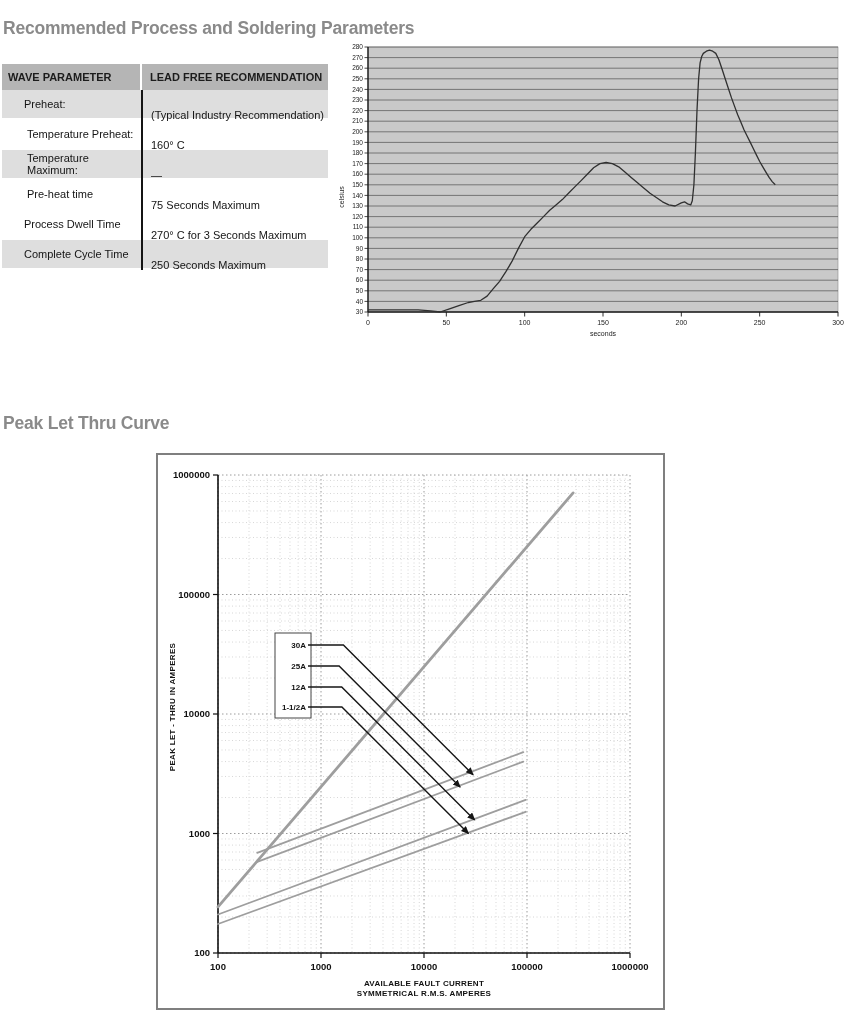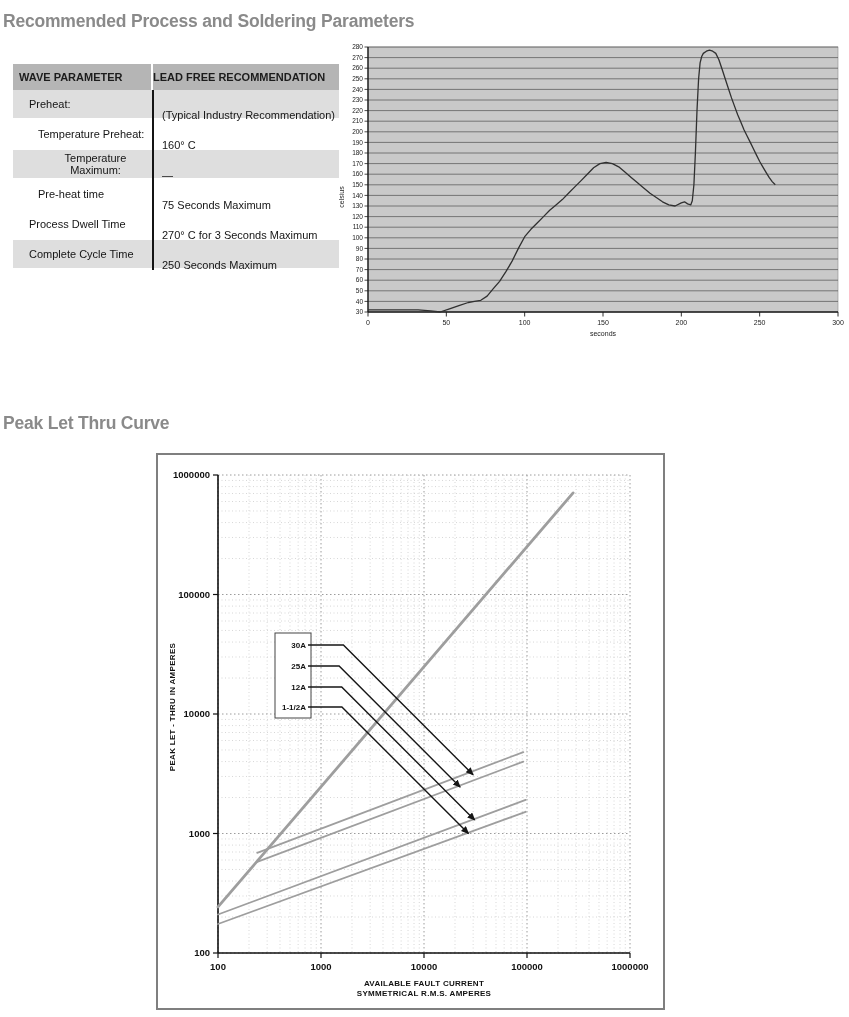--- a/index.html
+++ b/index.html
@@ -4,37 +4,37 @@
 <style>
   html,body { margin:0; padding:0; background:#ffffff; }
   #root {
     position:relative; width:849px; height:1017px; background:#fff;
     font-family:"Liberation Sans", sans-serif; overflow:hidden;
   }
   h1, h2 {
     position:absolute; margin:0; font-weight:bold; color:#8a8a8a;
     font-size:17.5px; letter-spacing:-0.2px;
   }
-  h1 { left:3px; top:11px; }
+  h1 { left:3px; top:18px; }
   h2 { left:3px; top:413px; }
 
   
-  .param-table { position:absolute; left:13px; top:64px; width:326px;text-align:center; }
+  .param-table { position:absolute; left:2px; top:64px; width:326px; }
   .thead { display:flex; height:26px; background:#b5b5b5; }
   .th {
     font-weight:bold; font-size:11px; color:#1c1c1c;
     display:flex; align-items:center; box-sizing:border-box;
   }
   .th.c1 { width:140px; padding-left:6px; border-right:2px solid #fff; }
-  .th.c2 { flex:1; padding-left:0; }
+  .th.c2 { flex:1; padding-left:8px; }
   .tbody { position:relative; }
   .trow { display:flex; height:28px; border-bottom:2px solid #fff; background:#fff; }
   .trow.shaded { background:#dedede; }
   .td { font-size:11px; color:#141414; display:flex; align-items:center; box-sizing:border-box; }
-  .td.param { width:140px; padding-left:16px; }
+  .td.param { width:140px; padding-left:22px; }
   .td.param.ind1 { padding-left:25px; }
   .td.value { flex:1; padding-left:9px;margin-top:22px; }
   .divider { position:absolute; left:139px; top:0; width:2px; height:100%; background:#141414; }
 
   
   #profile-chart { position:absolute; left:336px; top:35px; }
   .letthru-frame {
     position:absolute; left:156px; top:453px; width:505px; height:553px;
     border:2px solid #7f7f7f; background:#fff;
   }

